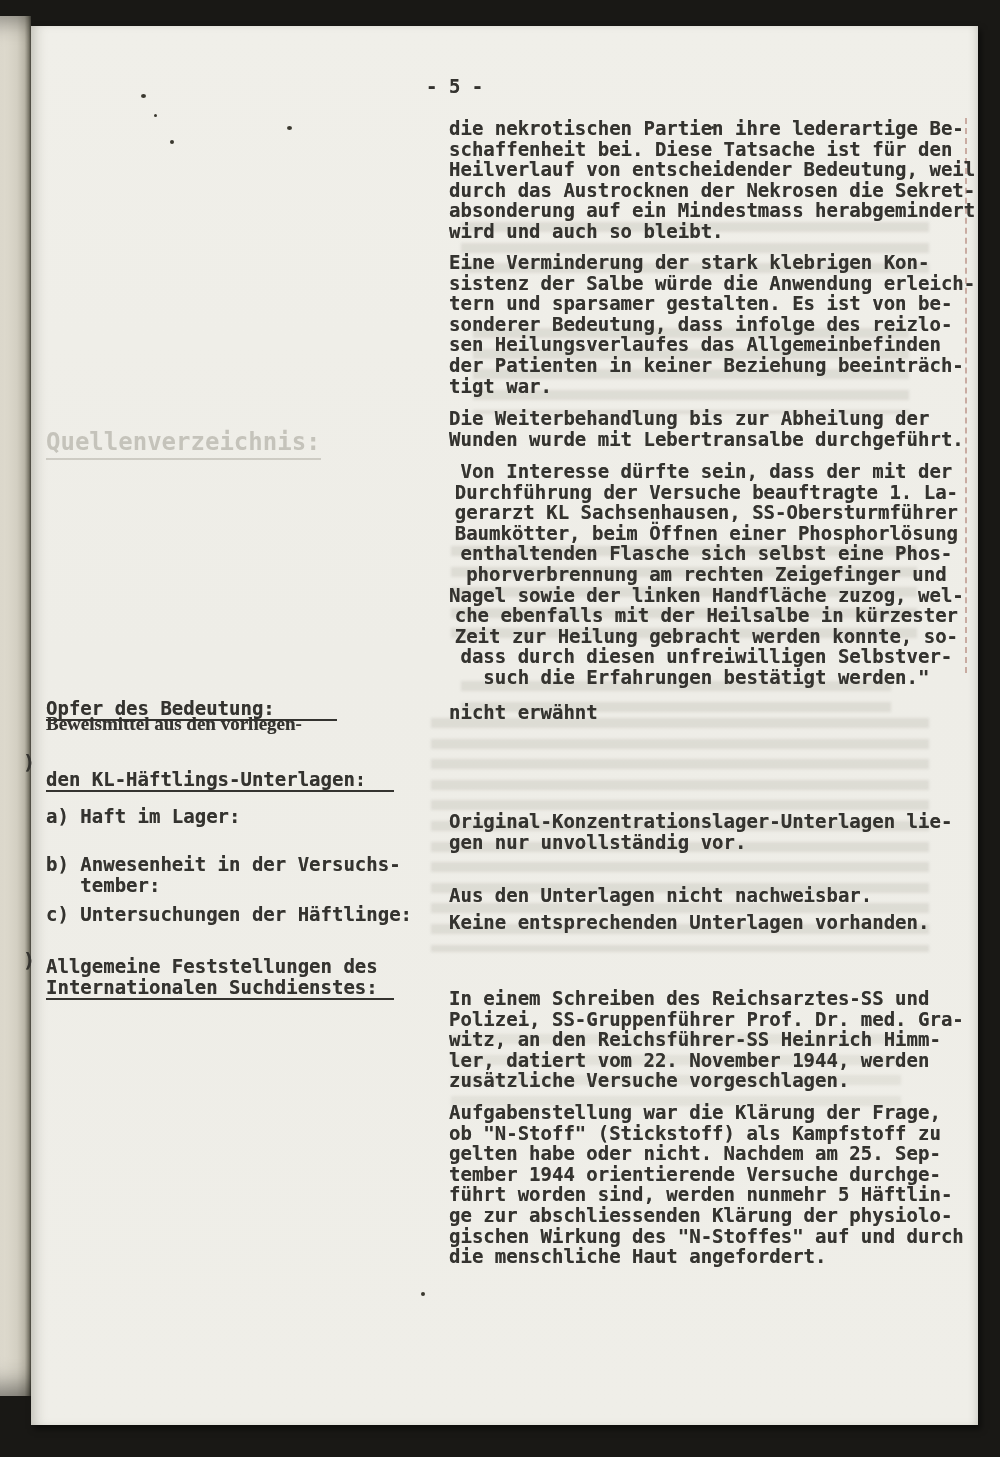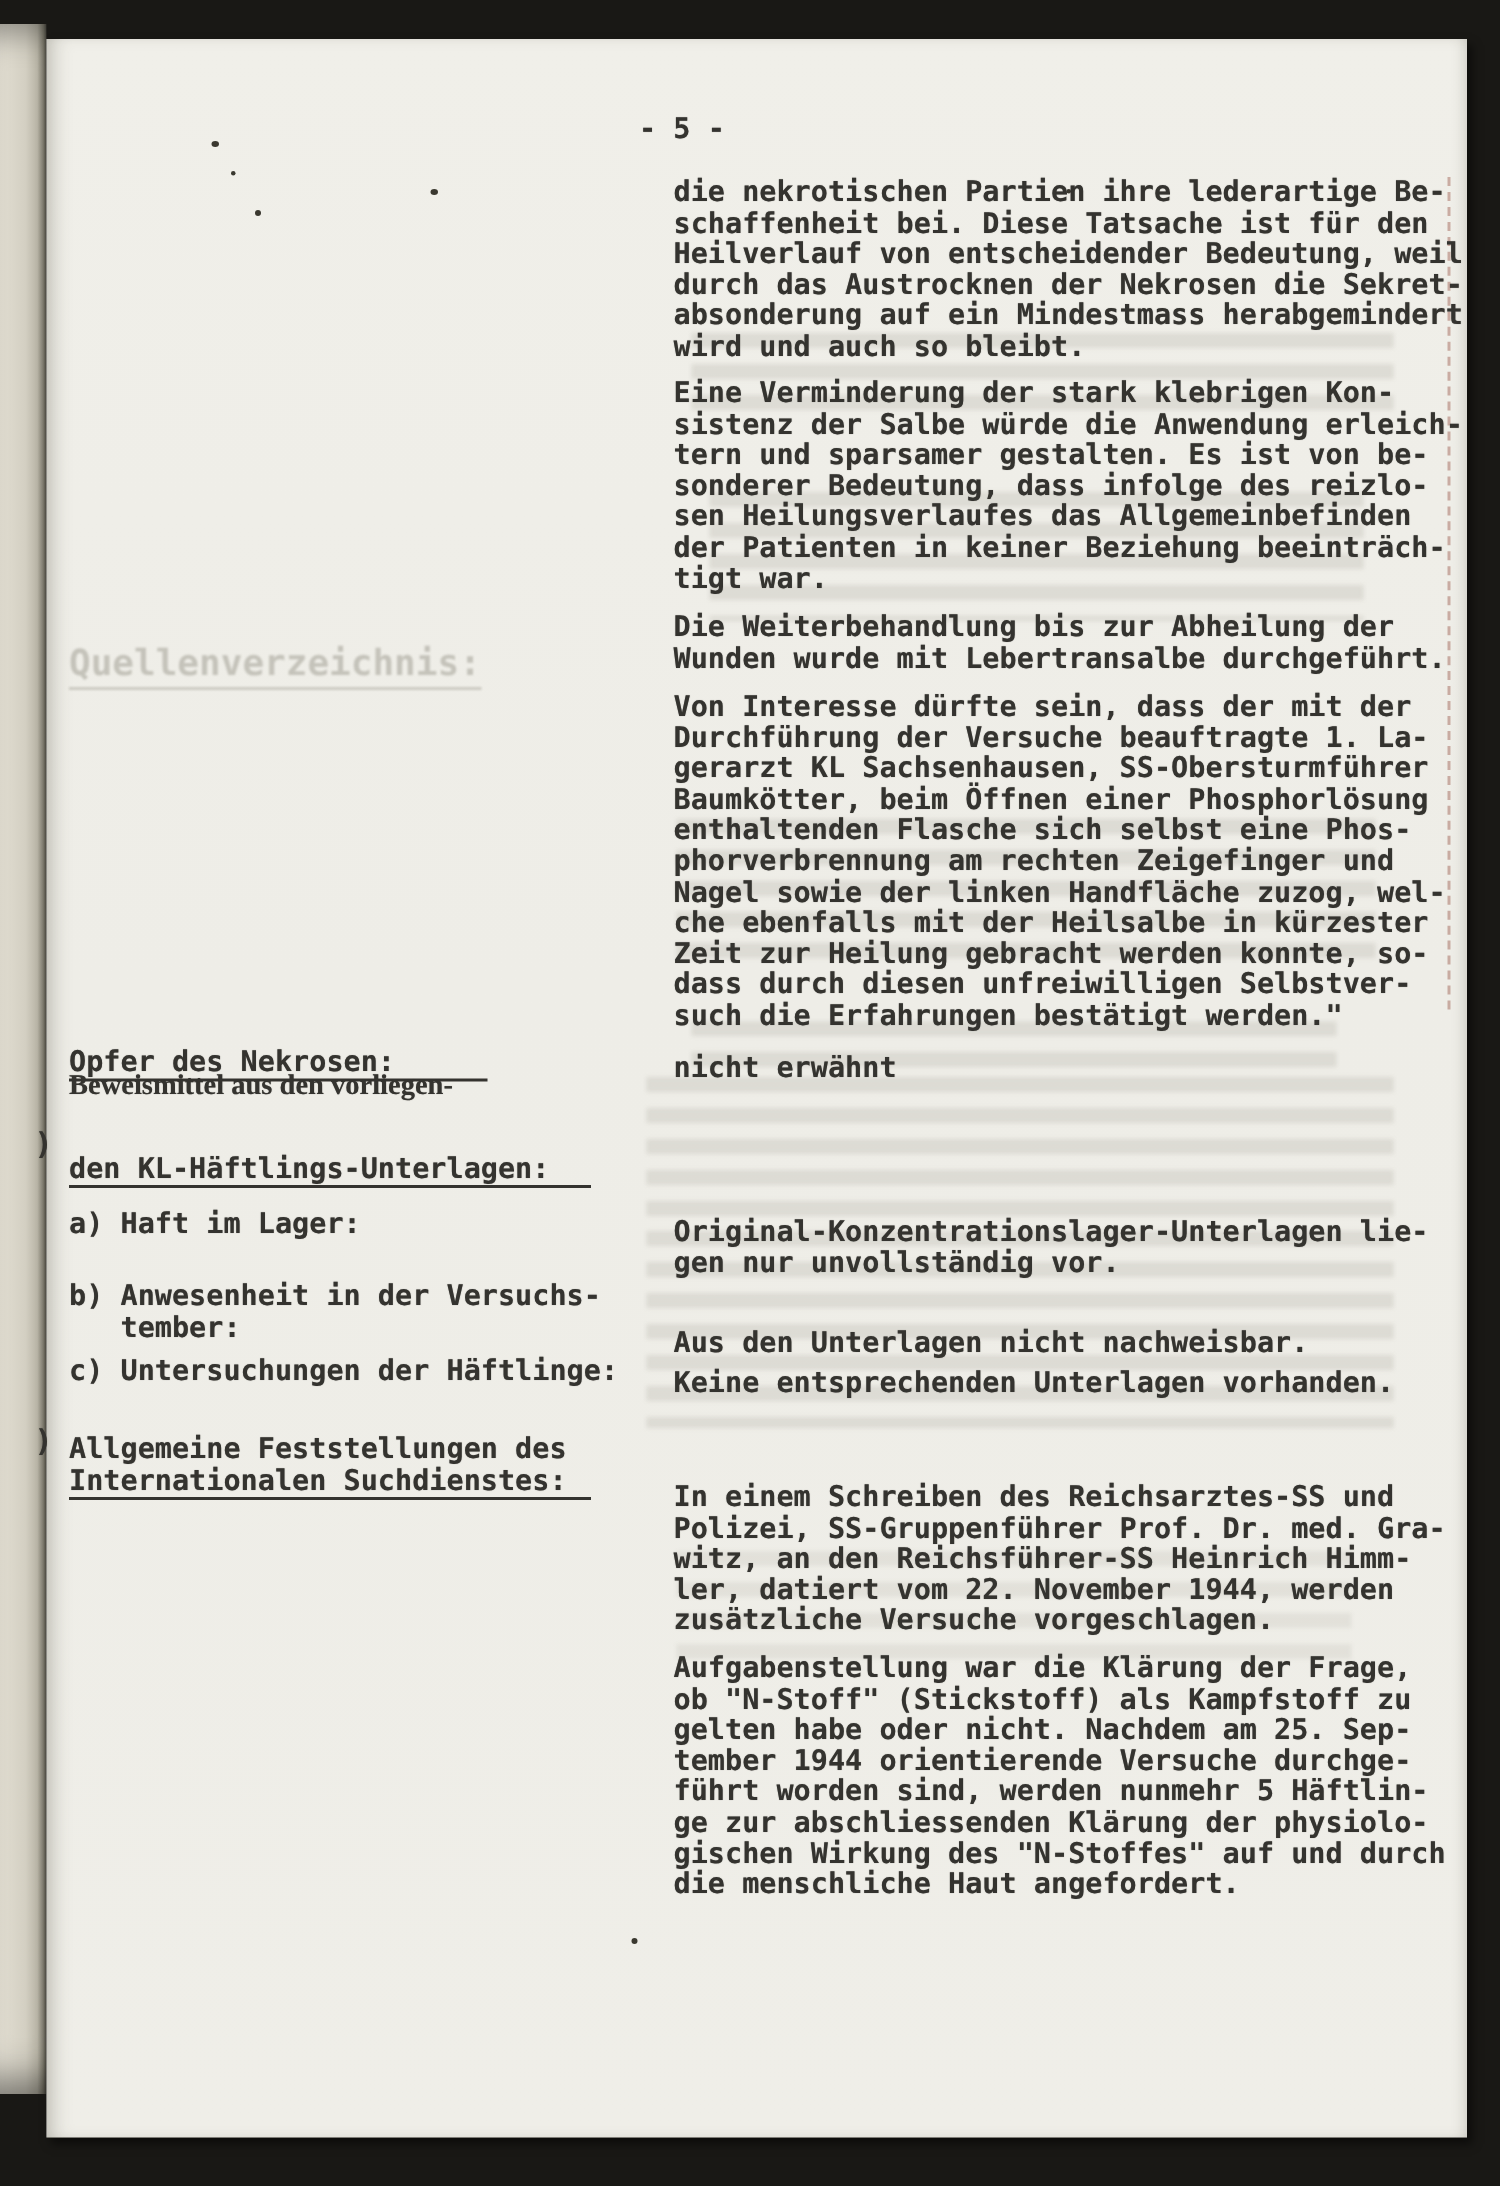--- a/index.html
+++ b/index.html
@@ -89,33 +89,33 @@
 wird und auch so bleibt.</div>
     <div class="tw" style="left:418px;top:226px;">Eine Verminderung der stark klebrigen Kon-
 sistenz der Salbe würde die Anwendung erleich-
 tern und sparsamer gestalten. Es ist von be-
 sonderer Bedeutung, dass infolge des reizlo-
 sen Heilungsverlaufes das Allgemeinbefinden
 der Patienten in keiner Beziehung beeinträch-
 tigt war.</div>
     <div class="tw" style="left:418px;top:382px;">Die Weiterbehandlung bis zur Abheilung der
 Wunden wurde mit Lebertransalbe durchgeführt.</div>
-    <div class="tw" style="left:418px;top:435px;">Von Interesse dürfte sein, dass der mit der
+    <div class="tw" style="left:418px;top:435px;text-align:center;">Von Interesse dürfte sein, dass der mit der
 Durchführung der Versuche beauftragte 1. La-
 gerarzt KL Sachsenhausen, SS-Obersturmführer
 Baumkötter, beim Öffnen einer Phosphorlösung
 enthaltenden Flasche sich selbst eine Phos-
 phorverbrennung am rechten Zeigefinger und
 Nagel sowie der linken Handfläche zuzog, wel-
 che ebenfalls mit der Heilsalbe in kürzester
 Zeit zur Heilung gebracht werden konnte, so-
 dass durch diesen unfreiwilligen Selbstver-
 such die Erfahrungen bestätigt werden."</div>
 
-    <div class="tw" style="left:15px;top:672px;"><span class="u-ext" style="--ext:62px;">Opfer des Nekrosen:</span></div>
+    <div class="tw" style="left:15px;top:672px;"><span class="u-ext" style="--ext:62px;">Opfer des Bedeutung:</span></div>
     <div class="tw" style="left:418px;top:676px;">nicht erwähnt</div>
 
     <div class="margin-mark" style="left:-8px;top:724px;">)</div>
     <div class="margin-mark" style="left:-8px;top:922px;">)</div>
 
     <div class="tw" style="left:15px;top:688px;font-family:Liberation Serif, serif;">Beweismittel aus den vorliegen-</div>
     <div class="tw" style="left:15px;top:743px;"><span class="u-ext" style="--ext:28px;">den KL-Häftlings-Unterlagen:</span></div>
 
     <div class="tw" style="left:15px;top:780px;">a) Haft im Lager:</div>
     <div class="tw" style="left:418px;top:785px;">Original-Konzentrationslager-Unterlagen lie-

